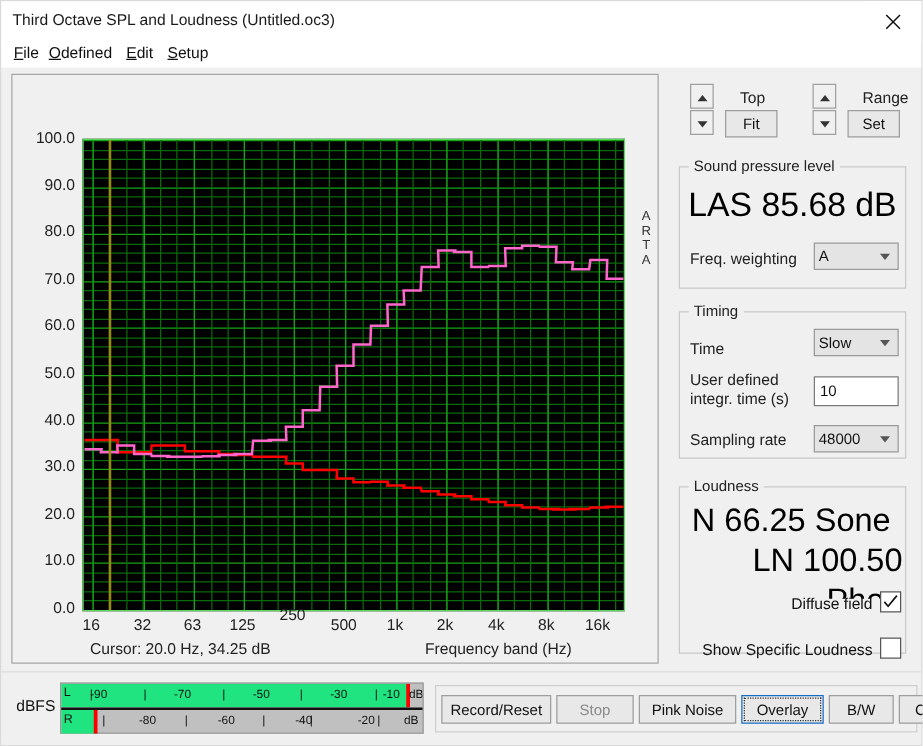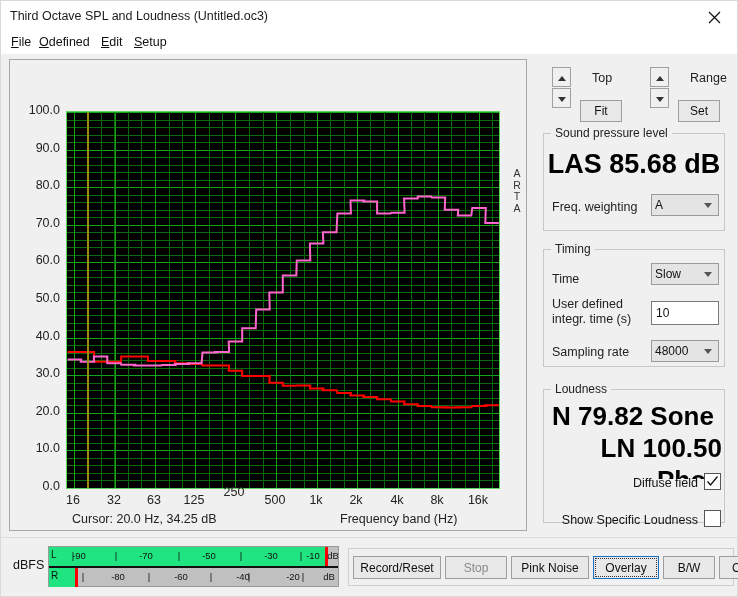--- a/index.html
+++ b/index.html
@@ -51,27 +51,27 @@
   .spin div{position:absolute;left:0;width:19px;height:20px;background:#f0f0f0;
             border:1px solid #a0a0a0;box-sizing:border-box;cursor:default;}
   .spin div.up{top:0;}
   .spin div.dn{top:21px;}
   .spin i{position:absolute;left:5px;top:8px;width:0;height:0;border-left:4px solid transparent;
           border-right:4px solid transparent;font-style:normal;}
   .spin .up i{border-bottom:5px solid #333;}
   .spin .dn i{border-top:5px solid #333;}
   .btn{background:#e8e8e8;border:1px solid #9e9e9e;box-sizing:border-box;
        font-size:12px;color:#111;text-align:center;cursor:default;
-       display:flex;align-items:center;justify-content:center;margin-top:12px;}
+       display:flex;align-items:center;justify-content:center;}
   .caption{position:absolute;font-size:12.5px;color:#222;}
 
   .group{position:absolute;border:1px solid #c8c8c8;box-sizing:border-box;background:transparent;}
   .group-title{position:absolute;background:#f0f0f0;padding:0 4px;font-size:12px;color:#222;}
 
-  .bigval{position:absolute;font-weight:bold;color:#000;white-space:nowrap;}
+  .bigval{position:absolute;font-weight:normal;color:#000;white-space:nowrap;}
 
   select.combo{position:absolute;font-family:"Liberation Sans",sans-serif;font-size:12px;
     background:#e4e4e4;border:1px solid #9b9b9b;color:#111;padding-left:3px;
     -webkit-appearance:none;appearance:none;box-sizing:border-box;cursor:default;}
   .combo-wrap{position:absolute;}
   .combo-arrow{position:absolute;right:7px;top:50%;margin-top:-2px;width:0;height:0;
     border-left:4px solid transparent;border-right:4px solid transparent;border-top:5px solid #555;
     pointer-events:none;}
   input.txt{position:absolute;font-family:"Liberation Sans",sans-serif;font-size:12px;
     background:#fff;border:1px solid #7a7a7a;color:#111;padding-left:4px;box-sizing:border-box;}
@@ -325,21 +325,21 @@
       <select class="combo" style="left:0;top:0;width:68px;height:22px">
         <option>48000</option>
       </select>
       <span class="combo-arrow"></span>
     </div>
 
     <div class="group" style="left:9px;top:330px;width:182px;height:134px"></div>
     <div class="group-title" style="left:17px;top:323px">Loudness</div>
 
     <div id="loud-clip" style="position:absolute;left:10px;top:342px;width:180px;height:78px;overflow:hidden">
-      <div class="bigval" style="left:0;top:0;width:178px;text-align:center;font-size:26px">N 79.82 Sone</div>
+      <div class="bigval" style="left:0;top:0;width:178px;text-align:center;font-size:26px">N 66.25 Sone</div>
       <div class="bigval" style="left:0;top:32px;width:178px;text-align:right;font-size:26px">LN 100.50</div>
       <div class="bigval" style="left:0;top:64px;width:178px;text-align:right;font-size:26px">Phon</div>
     </div>
 
     <div class="chk-label" style="left:20px;top:417px;width:144px">Diffuse field</div>
     <div class="chk" id="chk-diffuse" style="left:170px;top:414px">
       <svg width="13" height="13" viewBox="0 0 13 13" aria-hidden="true">
         <path d="M1.5 6.5 L4.5 10 L11.5 1.5" stroke="#111" stroke-width="1.3" fill="none"></path>
       </svg>
     </div>

